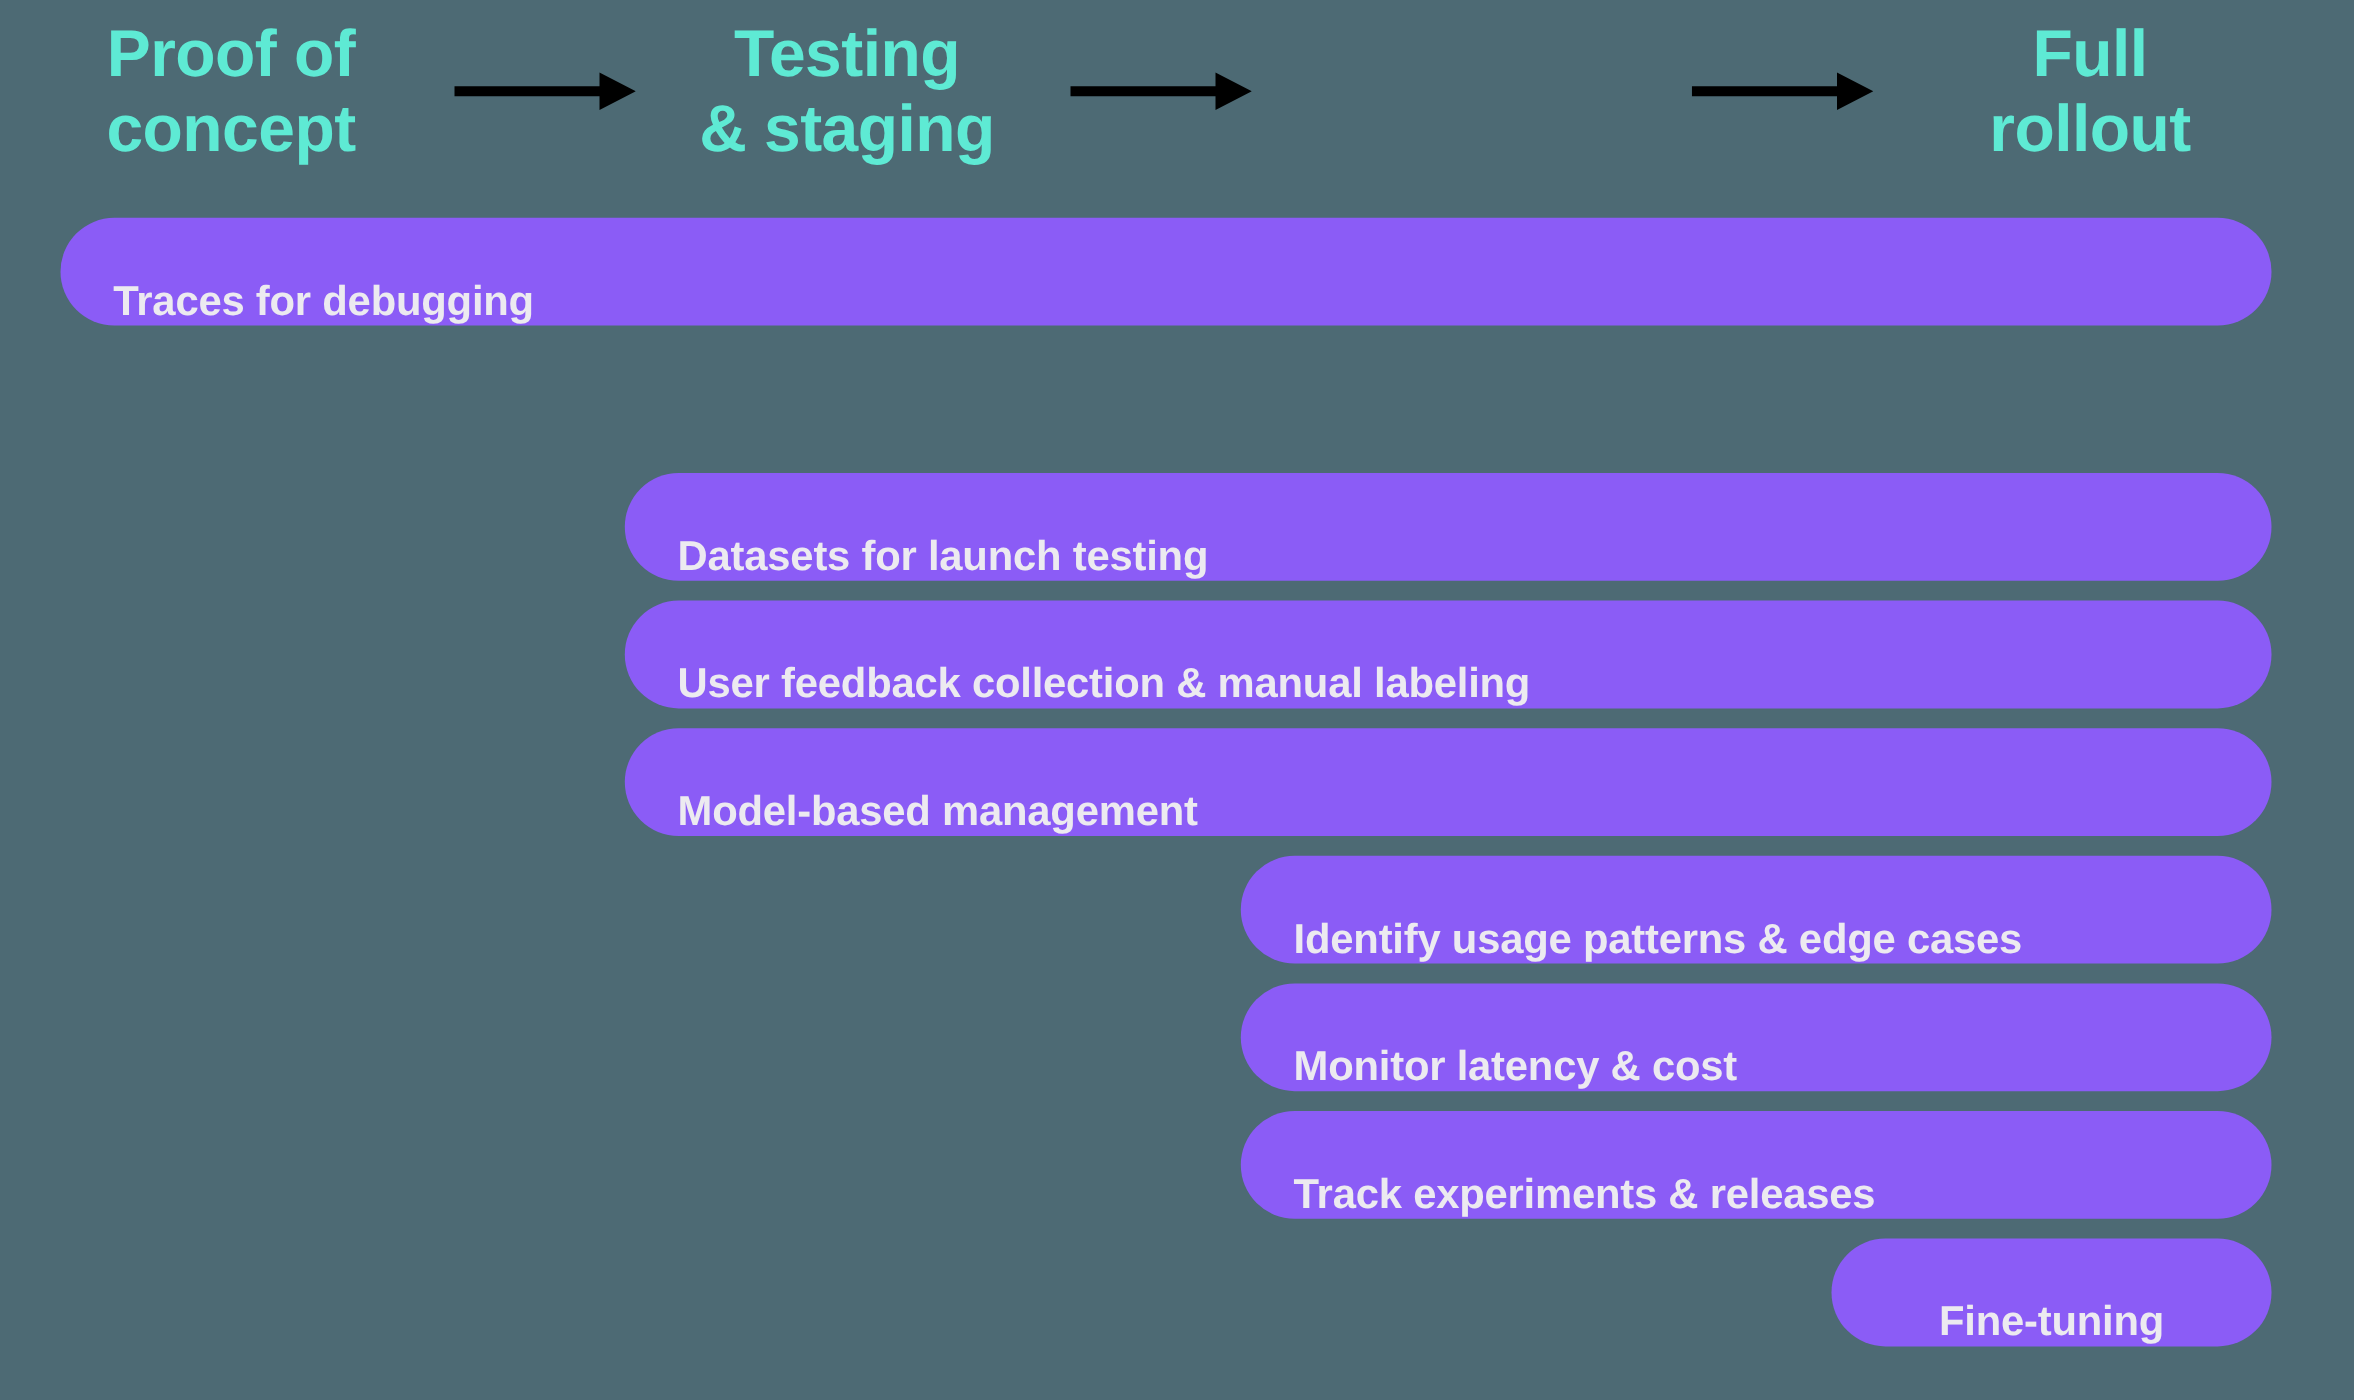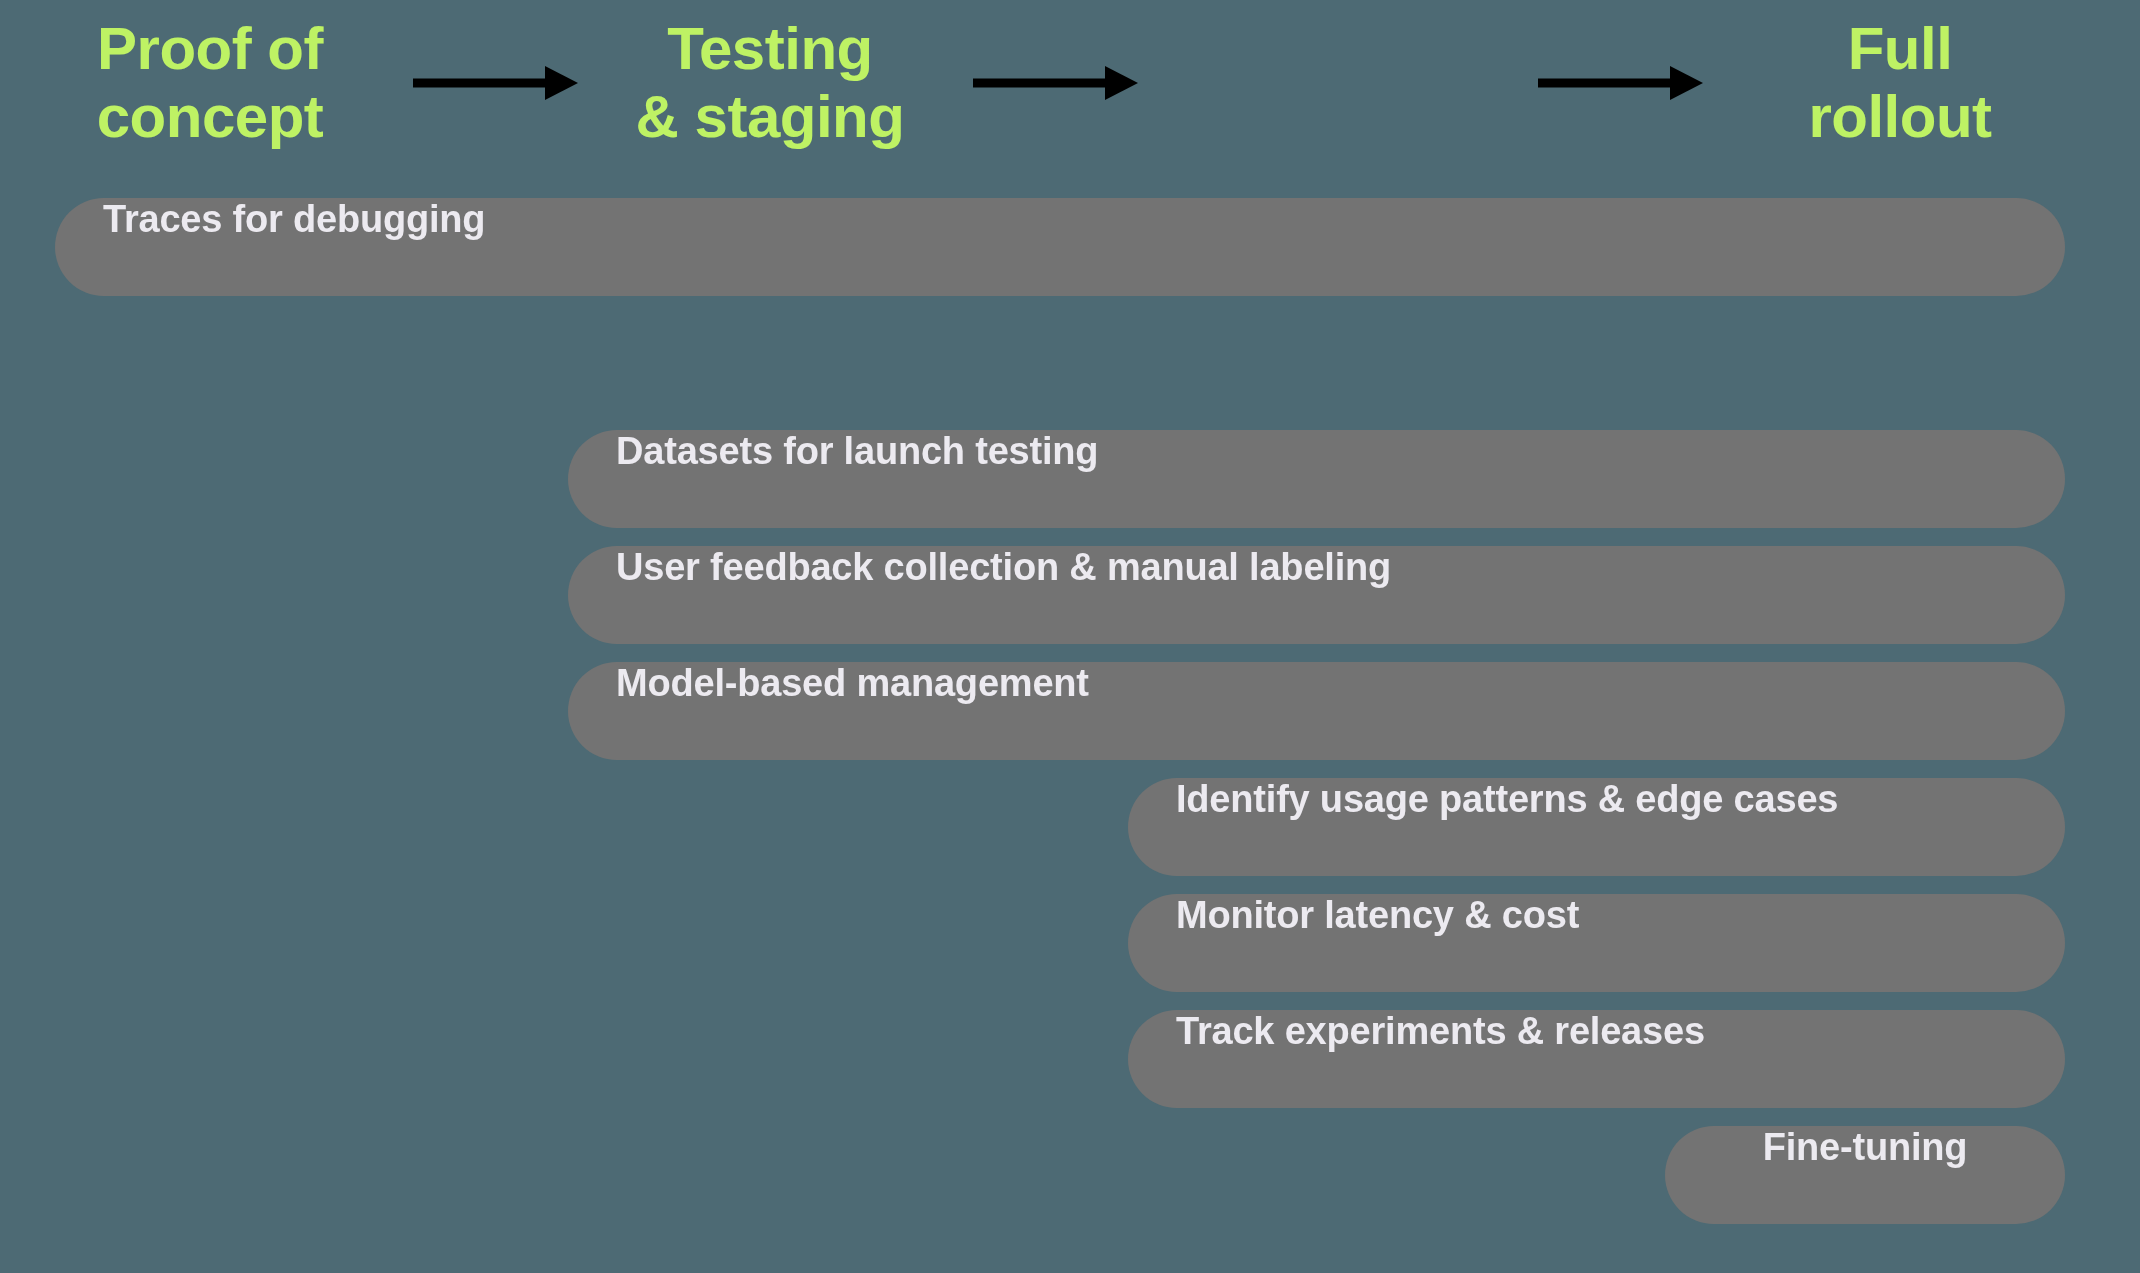--- a/index.html
+++ b/index.html
@@ -36,21 +36,21 @@
     height: 165px;
     display: flex;
     align-items: center;
     justify-content: center;
     text-align: center;
   }
 
   .stage-label {
     font-size: 60px;
     font-weight: bold;
-    color: #bef264;
+    color: #5eead4;
     line-height: 1.12;
     letter-spacing: -0.5px;
     white-space: pre-line;
   }
 
   .stage-arrow {
     position: absolute;
     top: 0;
     height: 165px;
     display: flex;
@@ -76,24 +76,24 @@
     position: absolute;
     left: 0;
     top: 0;
     width: 2140px;
     height: 1273px;
   }
 
   .bar {
     position: absolute;
     height: 98px;
-    background: #737373;
+    background: #8b5cf6;
     border-radius: 49px;
     display: flex;
-    align-items: flex-start;
+    align-items: flex-end;
     box-sizing: border-box;
   }
 
   .bar-label {
     font-size: 38px;
     font-weight: bold;
     color: #eceaf0;
     letter-spacing: -0.2px;
     white-space: nowrap;
   }

